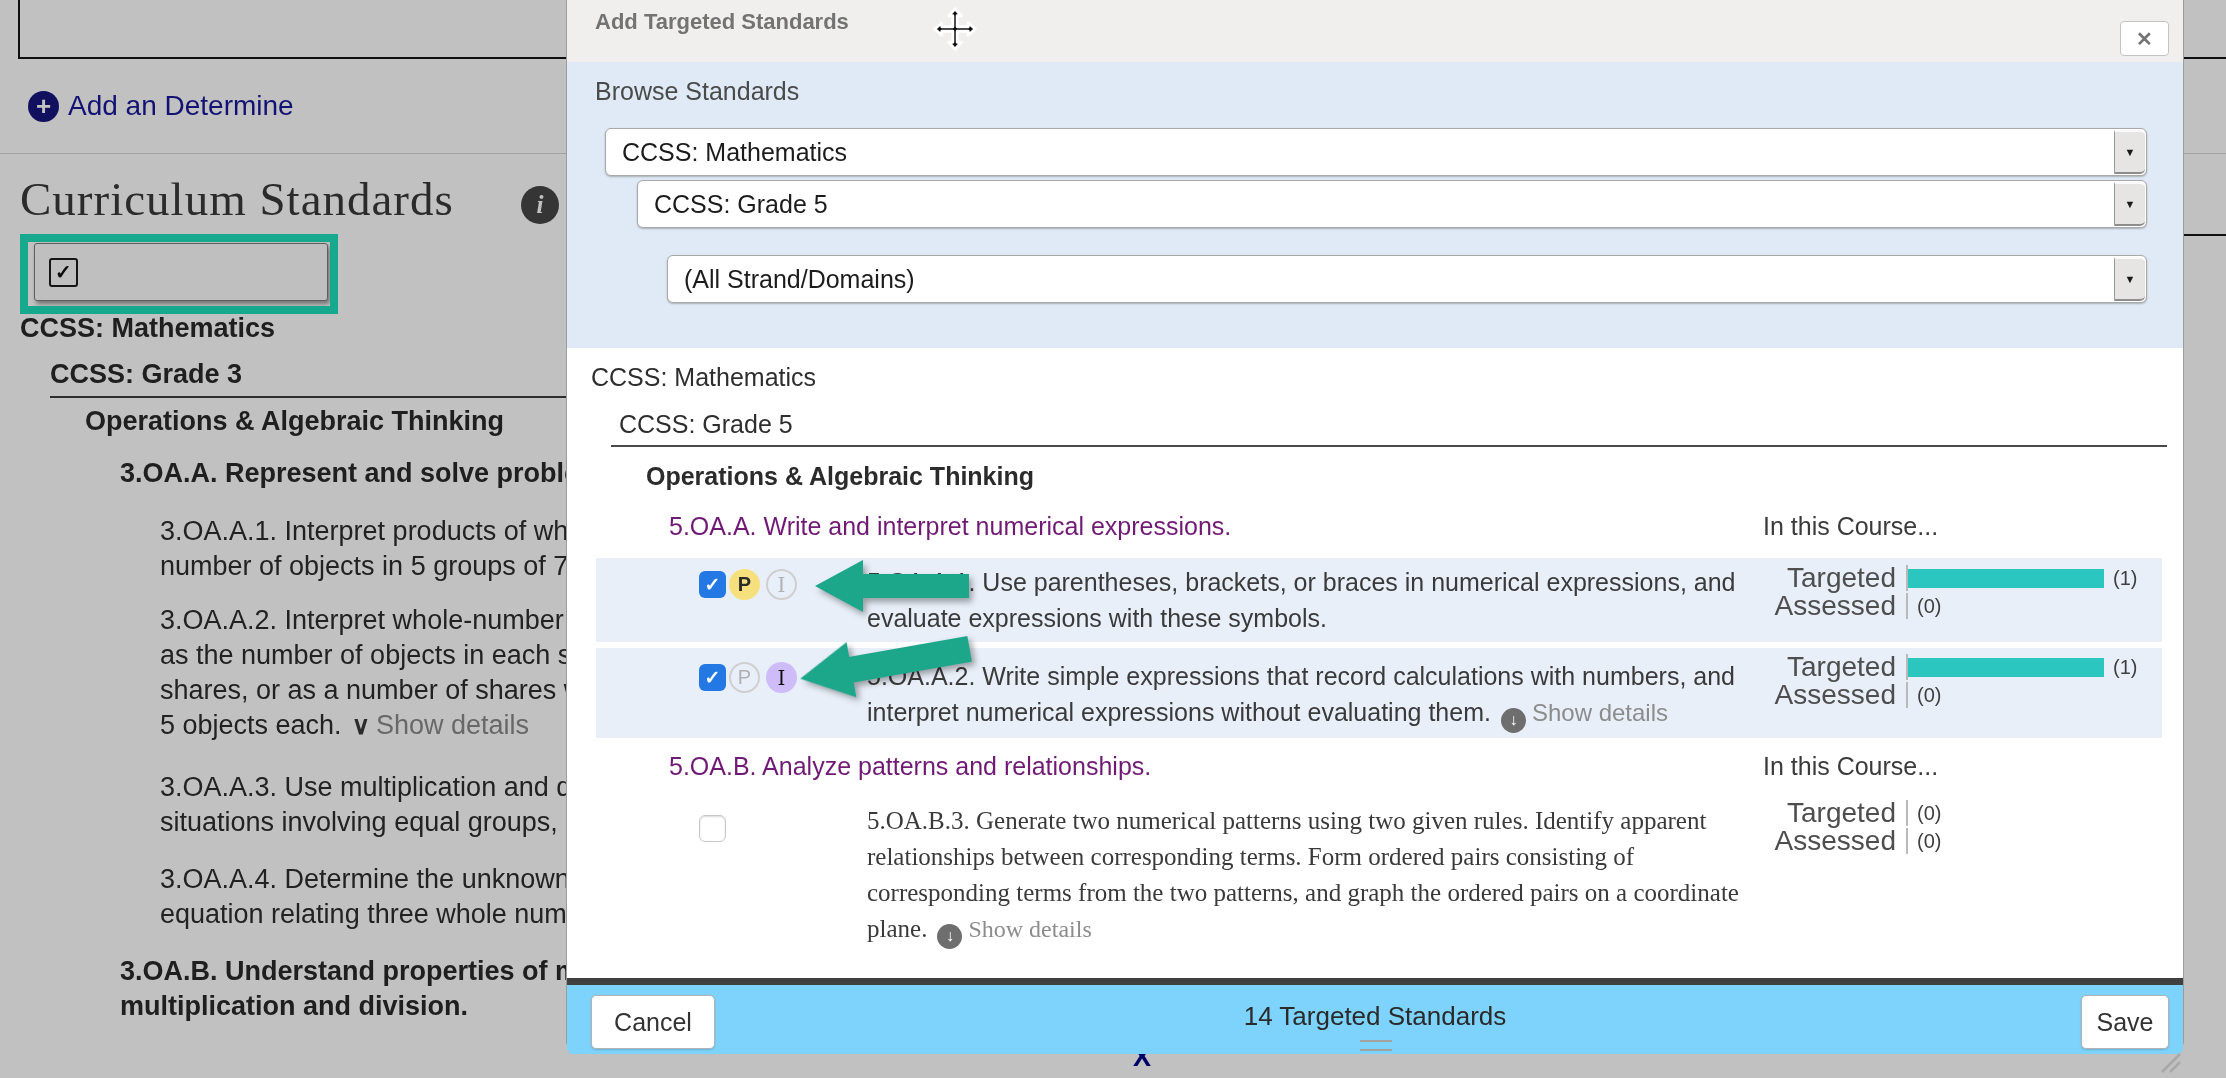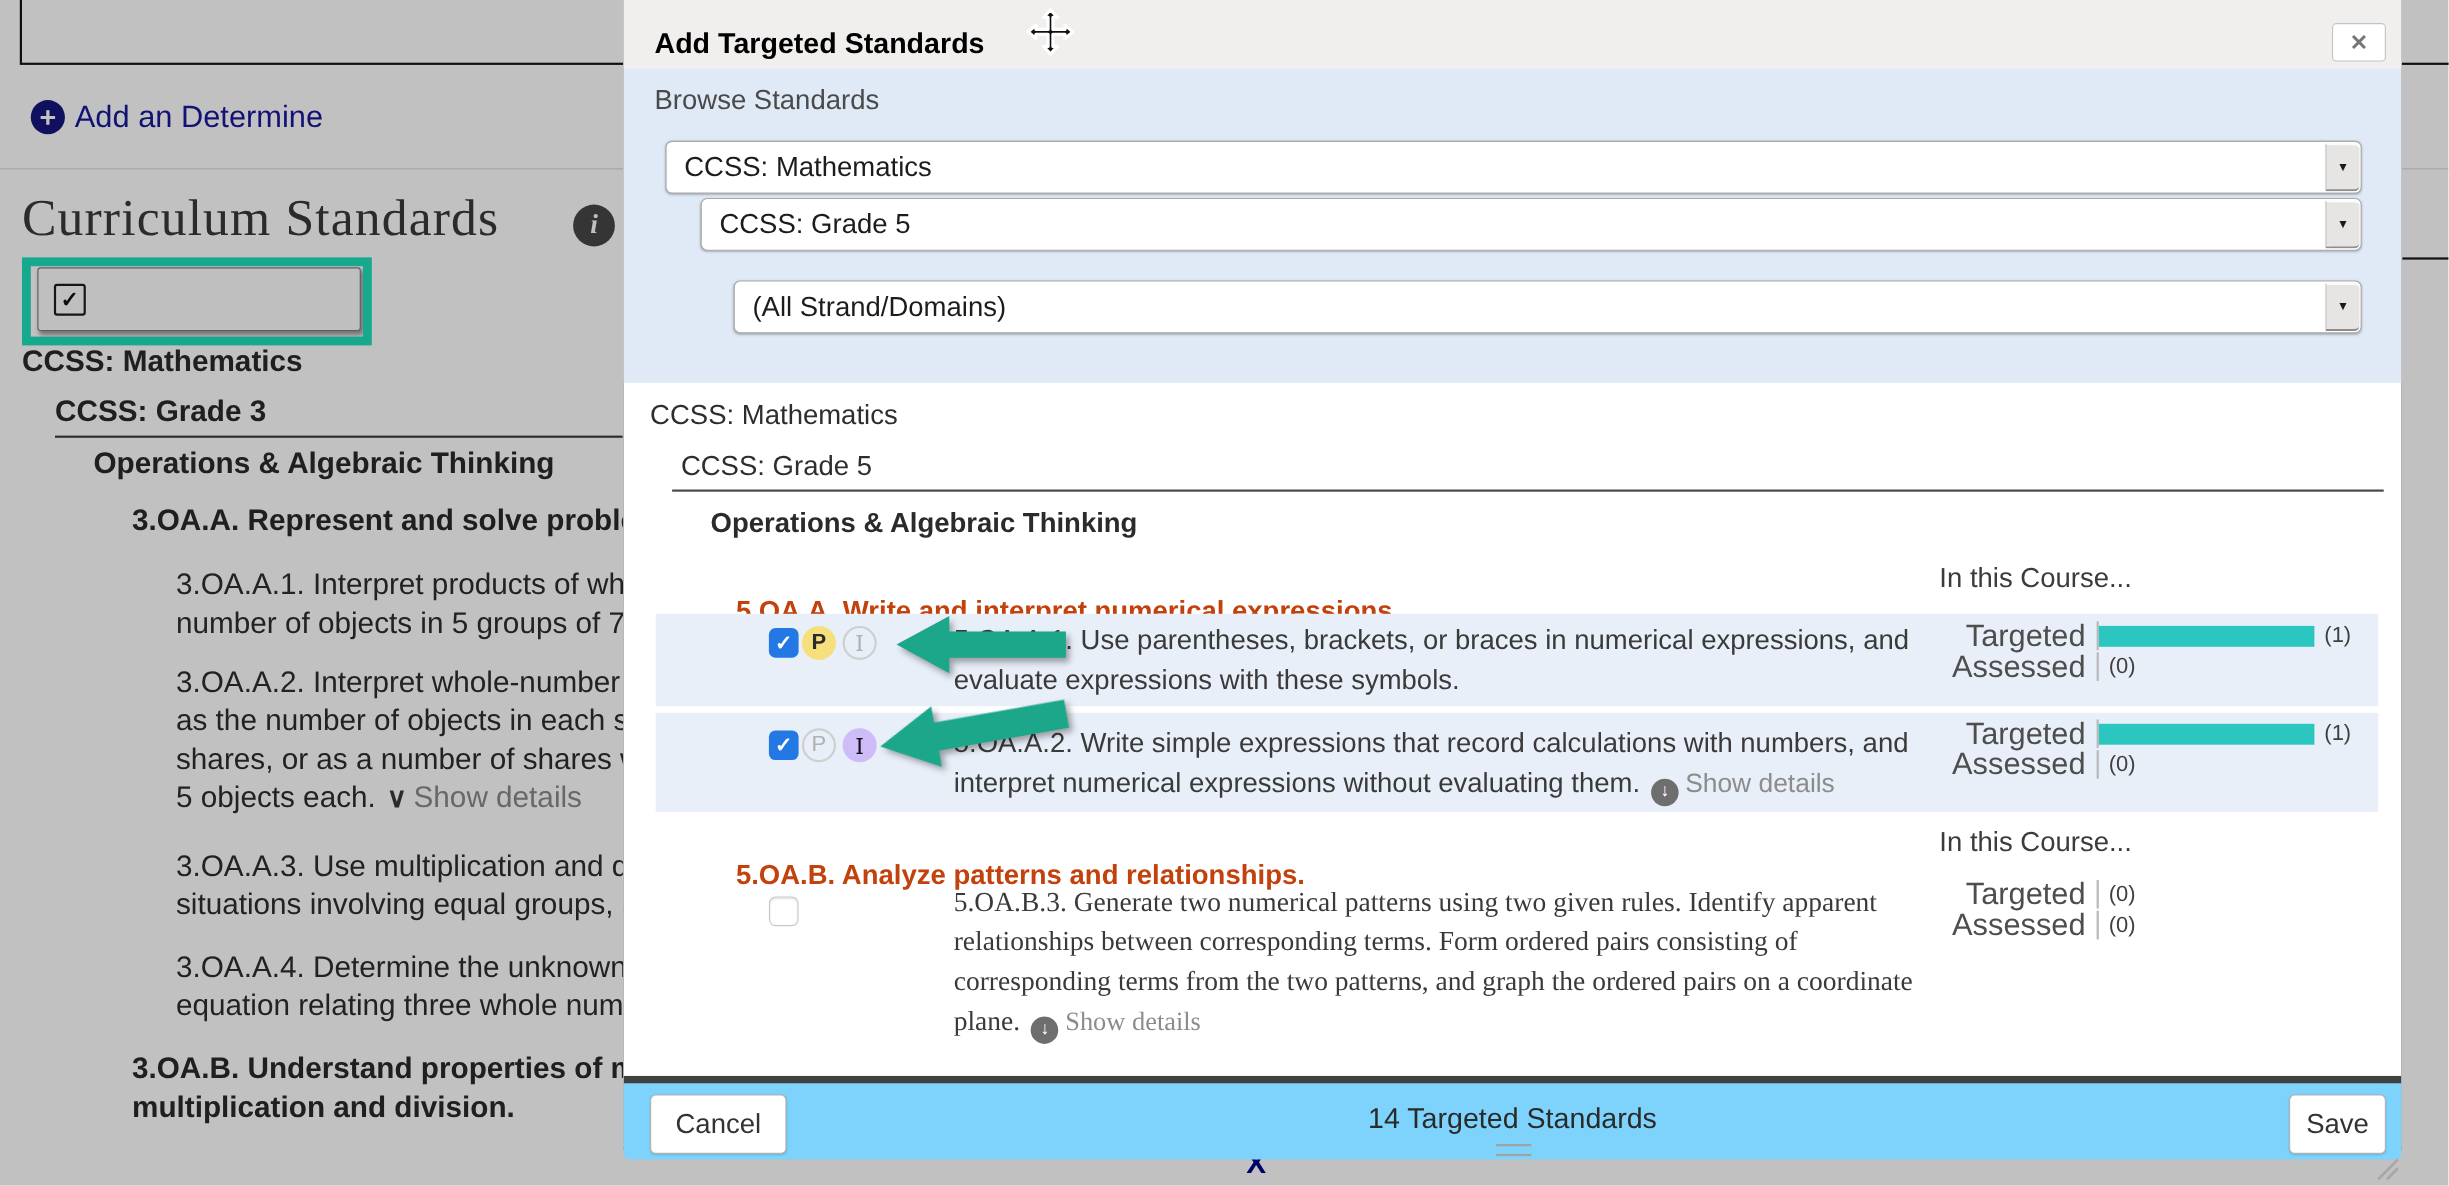--- a/index.html
+++ b/index.html
@@ -30,42 +30,42 @@
   .g3-underline{position:absolute;left:50px;top:396px;width:516px;height:2px;background:#3d3d3d;}
   .chev{font-weight:bold;color:#3a3a3a;margin:0 6px 0 10px;font-size:25px;}
   .sd-grey{color:#8a8a8a;}
   .bg-x{position:absolute;left:1133px;top:1042px;font-size:27px;font-weight:bold;color:#00008B;}
   
   .overlay{position:absolute;inset:0;background:rgba(0,0,0,0.245);z-index:10;}
   
   .modal{position:absolute;left:566px;top:0;width:1618px;height:1048px;z-index:20;background:#fff;
          border:1px solid #9c9c9c;border-top:none;border-radius:0 0 6px 6px;box-sizing:border-box;}
   .m-header{position:absolute;left:0;top:0;right:0;height:62px;background:#f0efee;}
-  .m-title{position:absolute;left:28px;top:24px;font-size:26px;font-weight:bold;color:#000000;}
+  .m-title{position:absolute;left:28px;top:9px;font-size:22px;font-weight:bold;color:#737373;}
   .move-ic{position:absolute;left:366px;top:7px;width:44px;height:44px;}
   .m-close{position:absolute;right:14px;top:21px;width:47px;height:33px;background:#fff;
          border:1px solid #c3c3c3;border-radius:4px;color:#757575;font-size:20px;font-weight:bold;
          display:flex;align-items:center;justify-content:center;cursor:pointer;}
   .m-browse{position:absolute;left:0;top:62px;right:0;height:286px;background:#e0eaf6;}
   .b-label{position:absolute;left:28px;top:15px;font-size:25px;color:#4a4a4a;}
   .sel{position:absolute;height:48px;background:#fff;border:1px solid #a9a9a9;border-radius:6px;
        box-shadow:0 1px 2px rgba(0,0,0,.25);font-size:25px;color:#1c1c1c;
        display:flex;align-items:center;padding-left:16px;box-sizing:border-box;cursor:pointer;}
   .sel1{left:38px;top:66px;width:1542px;}
   .sel2{left:70px;top:118px;width:1510px;}
   .sel3{left:100px;top:193px;width:1480px;}
   .spinner{position:absolute;right:1px;top:1px;bottom:1px;width:30px;background:#e6e5e3;
        border-left:1px solid #9a9a9a;border-top:2px solid #fafafa;border-bottom:2px solid #8d8d8d;
        border-radius:0 5px 5px 0;display:flex;align-items:center;justify-content:center;
        font-size:11px;color:#1a1a1a;}
   .m-subject{position:absolute;left:24px;top:363px;font-size:25px;color:#2e2e2e;}
   .m-grade{position:absolute;left:52px;top:410px;font-size:25px;color:#2e2e2e;}
   .m-rule{position:absolute;left:44px;top:445px;width:1556px;height:2px;background:#4a4a4a;}
   .m-domain{position:absolute;left:79px;top:462px;font-size:25px;font-weight:bold;color:#2b2b2b;}
-  .cluster{position:absolute;left:102px;font-size:25px;font-weight:bold;color:#c2410c;margin-top:30px;}
+  .cluster{position:absolute;left:102px;font-size:25px;font-weight:normal;color:#701a75;}
   .in-course{position:absolute;left:1196px;font-size:25px;color:#3b3b3b;font-weight:normal;}
   .srow{position:absolute;left:29px;width:1566px;}
   .srow.hl{background:#e9eff9;}
   .row1{top:558px;height:84px;}
   .row2{top:648px;height:90px;}
   .row3{top:795px;height:164px;}
   .ckb{position:absolute;left:103px;width:27px;height:27px;border-radius:6px;box-sizing:border-box;cursor:pointer;}
   .ckb.on{background:#2478E4;color:#fff;display:flex;align-items:center;justify-content:center;
        font-size:19px;font-weight:bold;}
   .ckb.off{background:#fff;border:1px solid #c8c8c8;box-shadow:inset 0 1px 2px rgba(0,0,0,.15);}

